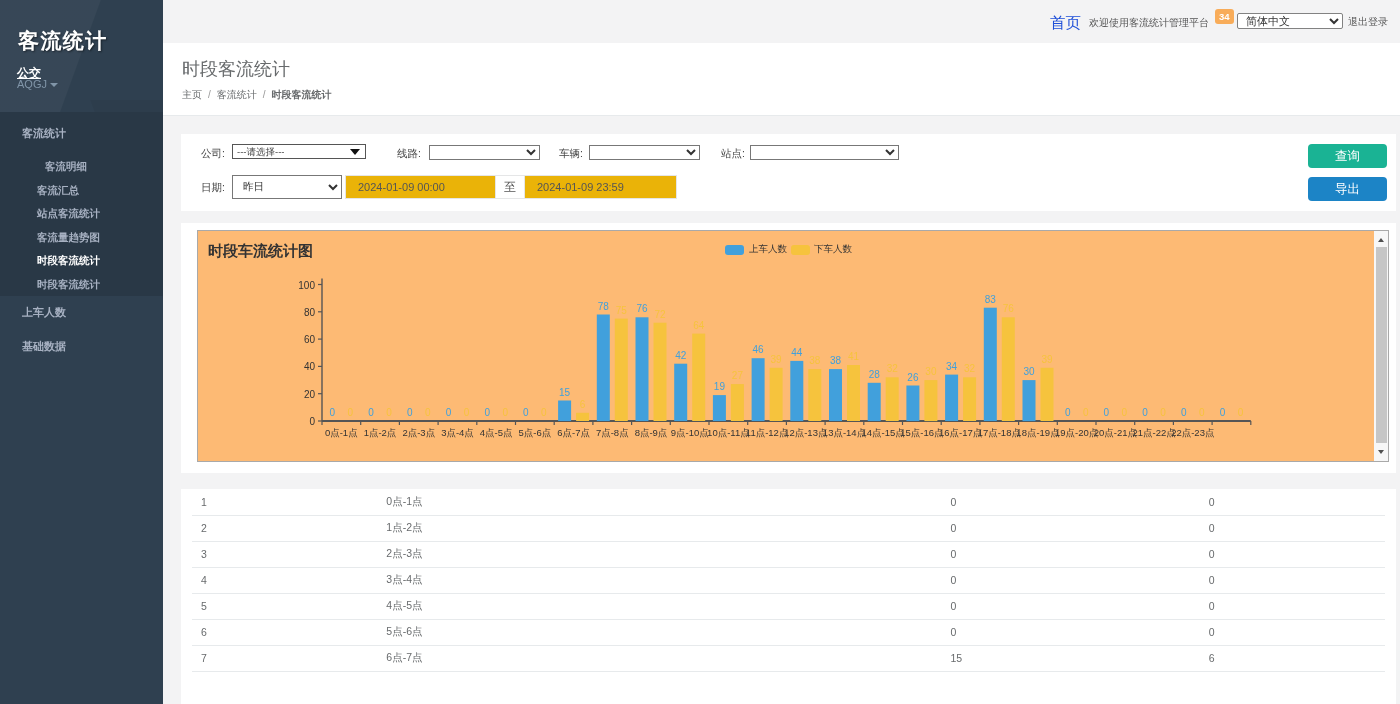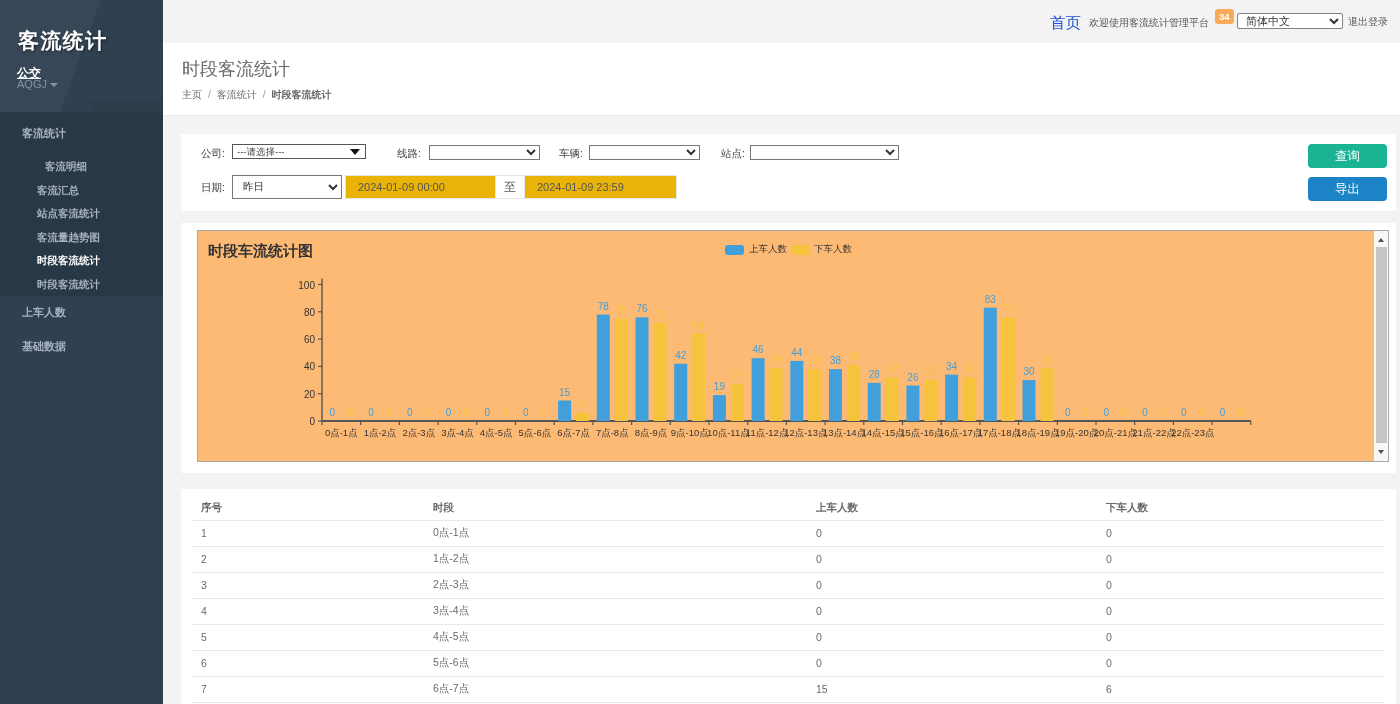--- a/index.html
+++ b/index.html
@@ -273,26 +273,20 @@
     <div id="sbar">
       <div class="sarr" style="top:7px; border-bottom:4.5px solid #505050;"></div>
       <div id="sthumb"></div>
       <div class="sarr" style="bottom:7px; border-top:4.5px solid #505050;"></div>
     </div>
   </div>
 </div>
 <div id="tcard">
   <table id="tbl">
     <tbody>
-        <tr>
-          <th class="c1">序号</th>
-          <th class="c2">时段</th>
-          <th class="c3">上车人数</th>
-          <th class="c4">下车人数</th>
-        </tr>
     <tr>
           <td>1</td>
           <td>0点-1点</td>
           <td>0</td>
           <td>0</td>
         </tr>
 <tr>
           <td>2</td>
           <td>1点-2点</td>
           <td>0</td>

